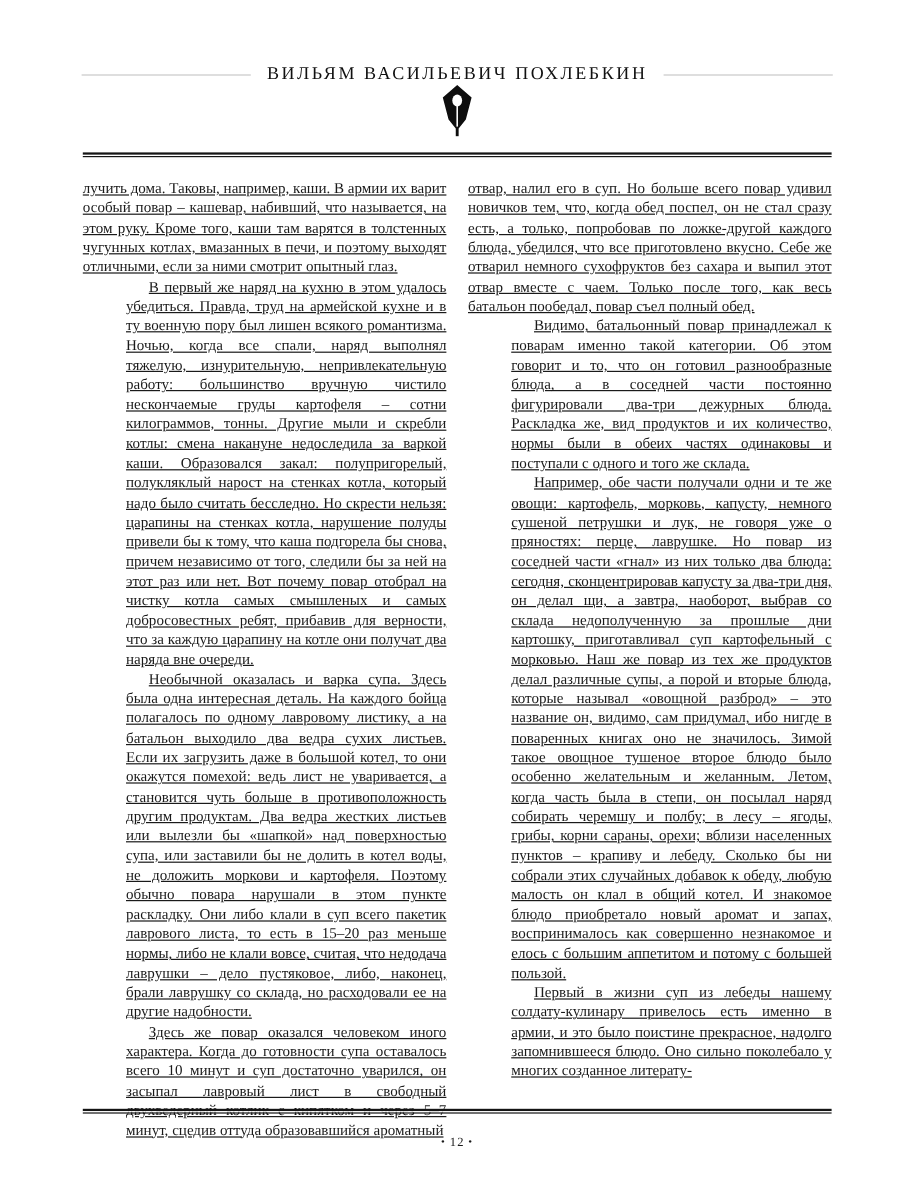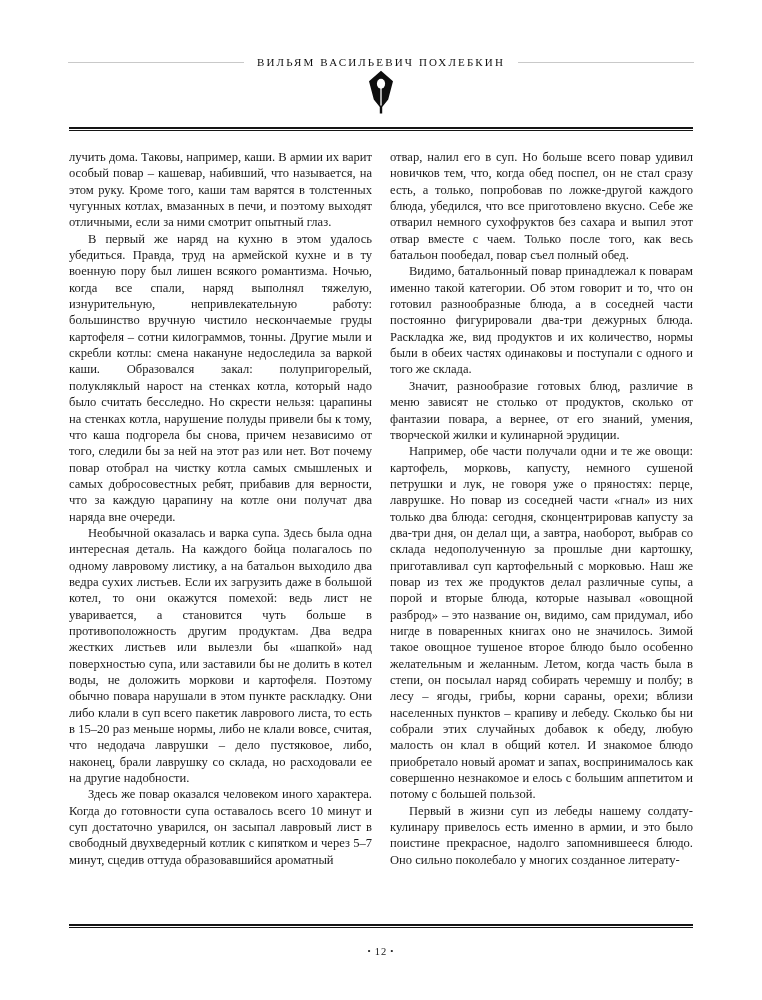--- a/index.html
+++ b/index.html
@@ -39,21 +39,21 @@
   .rh-rule {
     flex: 1 1 auto;
     height: 1px;
     background: #c9c9c9;
     min-width: 10px;
   }
   .rh-title {
     flex: 0 0 auto;
     padding: 0 13px;
     font-family: "Liberation Serif", "DejaVu Serif", serif;
-    font-size: 11px;
+    font-size: 15px;
     letter-spacing: 2.15px;
     text-transform: uppercase;
     color: #111111;
     white-space: nowrap;
     line-height: 1;
   }
 
   
   .ornament {
     position: absolute;
@@ -90,38 +90,40 @@
 
   
   .body-area {
     position: absolute;
     left: 69px;
     top: 149px;
     width: 624px;
     height: 760px;
     display: flex;
     gap: 18px;
+    text-decoration: underline;
   }
   .column {
     width: 303px;
     flex: 0 0 303px;
   }
   .column p {
     margin: 0;
     font-family: "Liberation Serif", "DejaVu Serif", serif;
     font-size: 12.55px;
     line-height: 16.34px;
     text-align: justify;
     text-justify: inter-word;
     hyphens: manual;
     color: #1a1a1a;
     text-indent: 0;
   }
   .column p.indent {
     text-indent: 19px;
+    margin-left: 36px;
   }
 
   
   .folio {
     position: absolute;
     left: 0;
     top: 946px;
     width: 762px;
     text-align: center;
     font-family: "Liberation Serif", "DejaVu Serif", serif;
@@ -163,21 +165,20 @@
   <div class="body-area">
     <div class="column" id="col-left">
         <p class="">лучить дома. Таковы, например, каши. В армии их варит особый повар – кашевар, набивший, что называется, на этом руку. Кроме того, каши там варятся в толстенных чугунных котлах, вмазанных в печи, и поэтому выходят отличными, если за ними смотрит опытный глаз.</p>
         <p class="indent">В первый же наряд на кухню в этом удалось убедиться. Правда, труд на армейской кухне и в ту военную пору был лишен всякого романтизма. Ночью, когда все спали, наряд выполнял тяжелую, изнурительную, непривлекательную работу: большинство вручную чистило нескончаемые груды картофеля – сотни килограммов, тонны. Другие мыли и скребли котлы: смена накануне недоследила за варкой каши. Образовался закал: полупригорелый, полукляклый нарост на стенках котла, который надо было считать бесследно. Но скрести нельзя: царапины на стенках котла, нарушение полуды привели бы к тому, что каша подгорела бы снова, причем независимо от того, следили бы за ней на этот раз или нет. Вот почему повар отобрал на чистку котла самых смышленых и самых добросовестных ребят, прибавив для верности, что за каждую царапину на котле они получат два наряда вне очереди.</p>
         <p class="indent">Необычной оказалась и варка супа. Здесь была одна интересная деталь. На каждого бойца полагалось по одному лавровому листику, а на батальон выходило два ведра сухих листьев. Если их загрузить даже в большой котел, то они окажутся помехой: ведь лист не уваривается, а становится чуть больше в противоположность другим продуктам. Два ведра жестких листьев или вылезли бы «шапкой» над поверхностью супа, или заставили бы не долить в котел воды, не доложить моркови и картофеля. Поэтому обычно повара нарушали в этом пункте раскладку. Они либо клали в суп всего пакетик лаврового листа, то есть в 15–20 раз меньше нормы, либо не клали вовсе, считая, что недодача лаврушки – дело пустяковое, либо, наконец, брали лаврушку со склада, но расходовали ее на другие надобности.</p>
         <p class="indent">Здесь же повар оказался человеком иного характера. Когда до готовности супа оставалось всего 10 минут и суп достаточно уварился, он засыпал лавровый лист в свободный двухведерный котлик с кипятком и через 5–7 минут, сцедив оттуда образовавшийся ароматный</p>
       </div>
     <div class="column" id="col-right">
         <p class="">отвар, налил его в суп. Но больше всего повар удивил новичков тем, что, когда обед поспел, он не стал сразу есть, а только, попробовав по ложке-другой каждого блюда, убедился, что все приготовлено вкусно. Себе же отварил немного сухофруктов без сахара и выпил этот отвар вместе с чаем. Только после того, как весь батальон пообедал, повар съел полный обед.</p>
         <p class="indent">Видимо, батальонный повар принадлежал к поварам именно такой категории. Об этом говорит и то, что он готовил разнообразные блюда, а в соседней части постоянно фигурировали два-три дежурных блюда. Раскладка же, вид продуктов и их количество, нормы были в обеих частях одинаковы и поступали с одного и того же склада.</p>
-        <p class="indent">Значит, разнообразие готовых блюд, различие в меню зависят не столько от продуктов, сколько от фантазии повара, а вернее, от его знаний, умения, творческой жилки и кулинарной эрудиции.</p>
         <p class="indent">Например, обе части получали одни и те же овощи: картофель, морковь, капусту, немного сушеной петрушки и лук, не говоря уже о пряностях: перце, лаврушке. Но повар из соседней части «гнал» из них только два блюда: сегодня, сконцентрировав капусту за два-три дня, он делал щи, а завтра, наоборот, выбрав со склада недополученную за прошлые дни картошку, приготавливал суп картофельный с морковью. Наш же повар из тех же продуктов делал различные супы, а порой и вторые блюда, которые называл «овощной разброд» – это название он, видимо, сам придумал, ибо нигде в поваренных книгах оно не значилось. Зимой такое овощное тушеное второе блюдо было особенно желательным и желанным. Летом, когда часть была в степи, он посылал наряд собирать черемшу и полбу; в лесу – ягоды, грибы, корни сараны, орехи; вблизи населенных пунктов – крапиву и лебеду. Сколько бы ни собрали этих случайных добавок к обеду, любую малость он клал в общий котел. И знакомое блюдо приобретало новый аромат и запах, воспринималось как совершенно незнакомое и елось с большим аппетитом и потому с большей пользой.</p>
         <p class="indent">Первый в жизни суп из лебеды нашему солдату-кулинару привелось есть именно в армии, и это было поистине прекрасное, надолго запомнившееся блюдо. Оно сильно поколебало у многих созданное литерату-</p>
       </div>
   </div>
 
   <div class="rule-double rule-bottom">
     <div class="thick"></div>
     <div class="gap"></div>
     <div class="thin"></div>
   </div>

